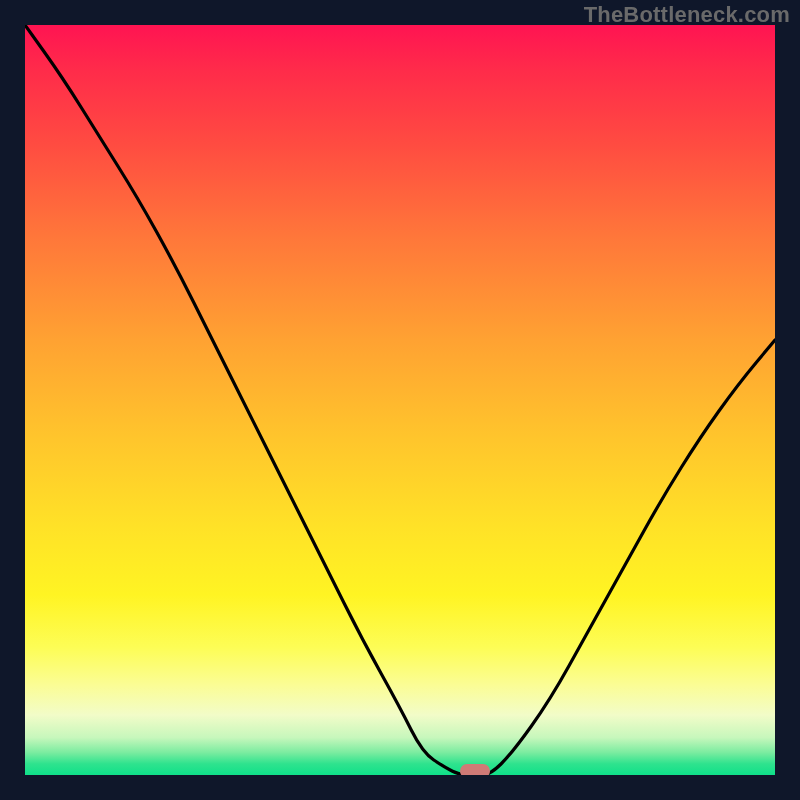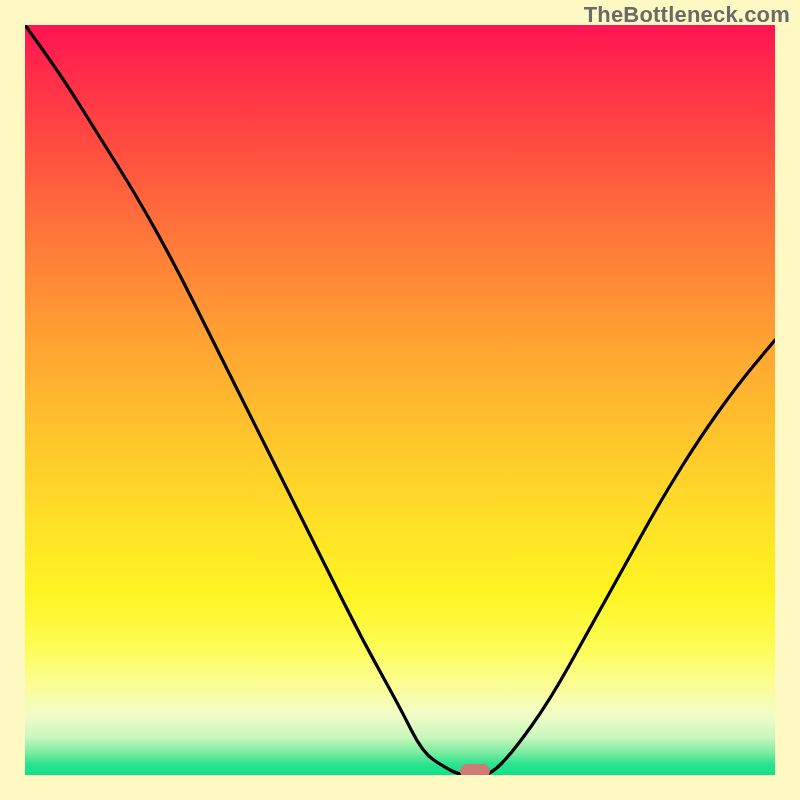--- a/index.html
+++ b/index.html
@@ -7,21 +7,21 @@
     padding: 0;
     width: 800px;
     height: 800px;
     background: #000;
     overflow: hidden;
     font-family: Arial, Helvetica, sans-serif;
   }
   .frame {
     position: absolute;
     inset: 0;
-    background: #fef9c3;
+    background: #0f172a;
   }
   .watermark {
     position: absolute;
     top: 2px;
     right: 10px;
     color: #6a6a6a;
     font-size: 22px;
     font-weight: 600;
     letter-spacing: 0.2px;
     z-index: 50;

